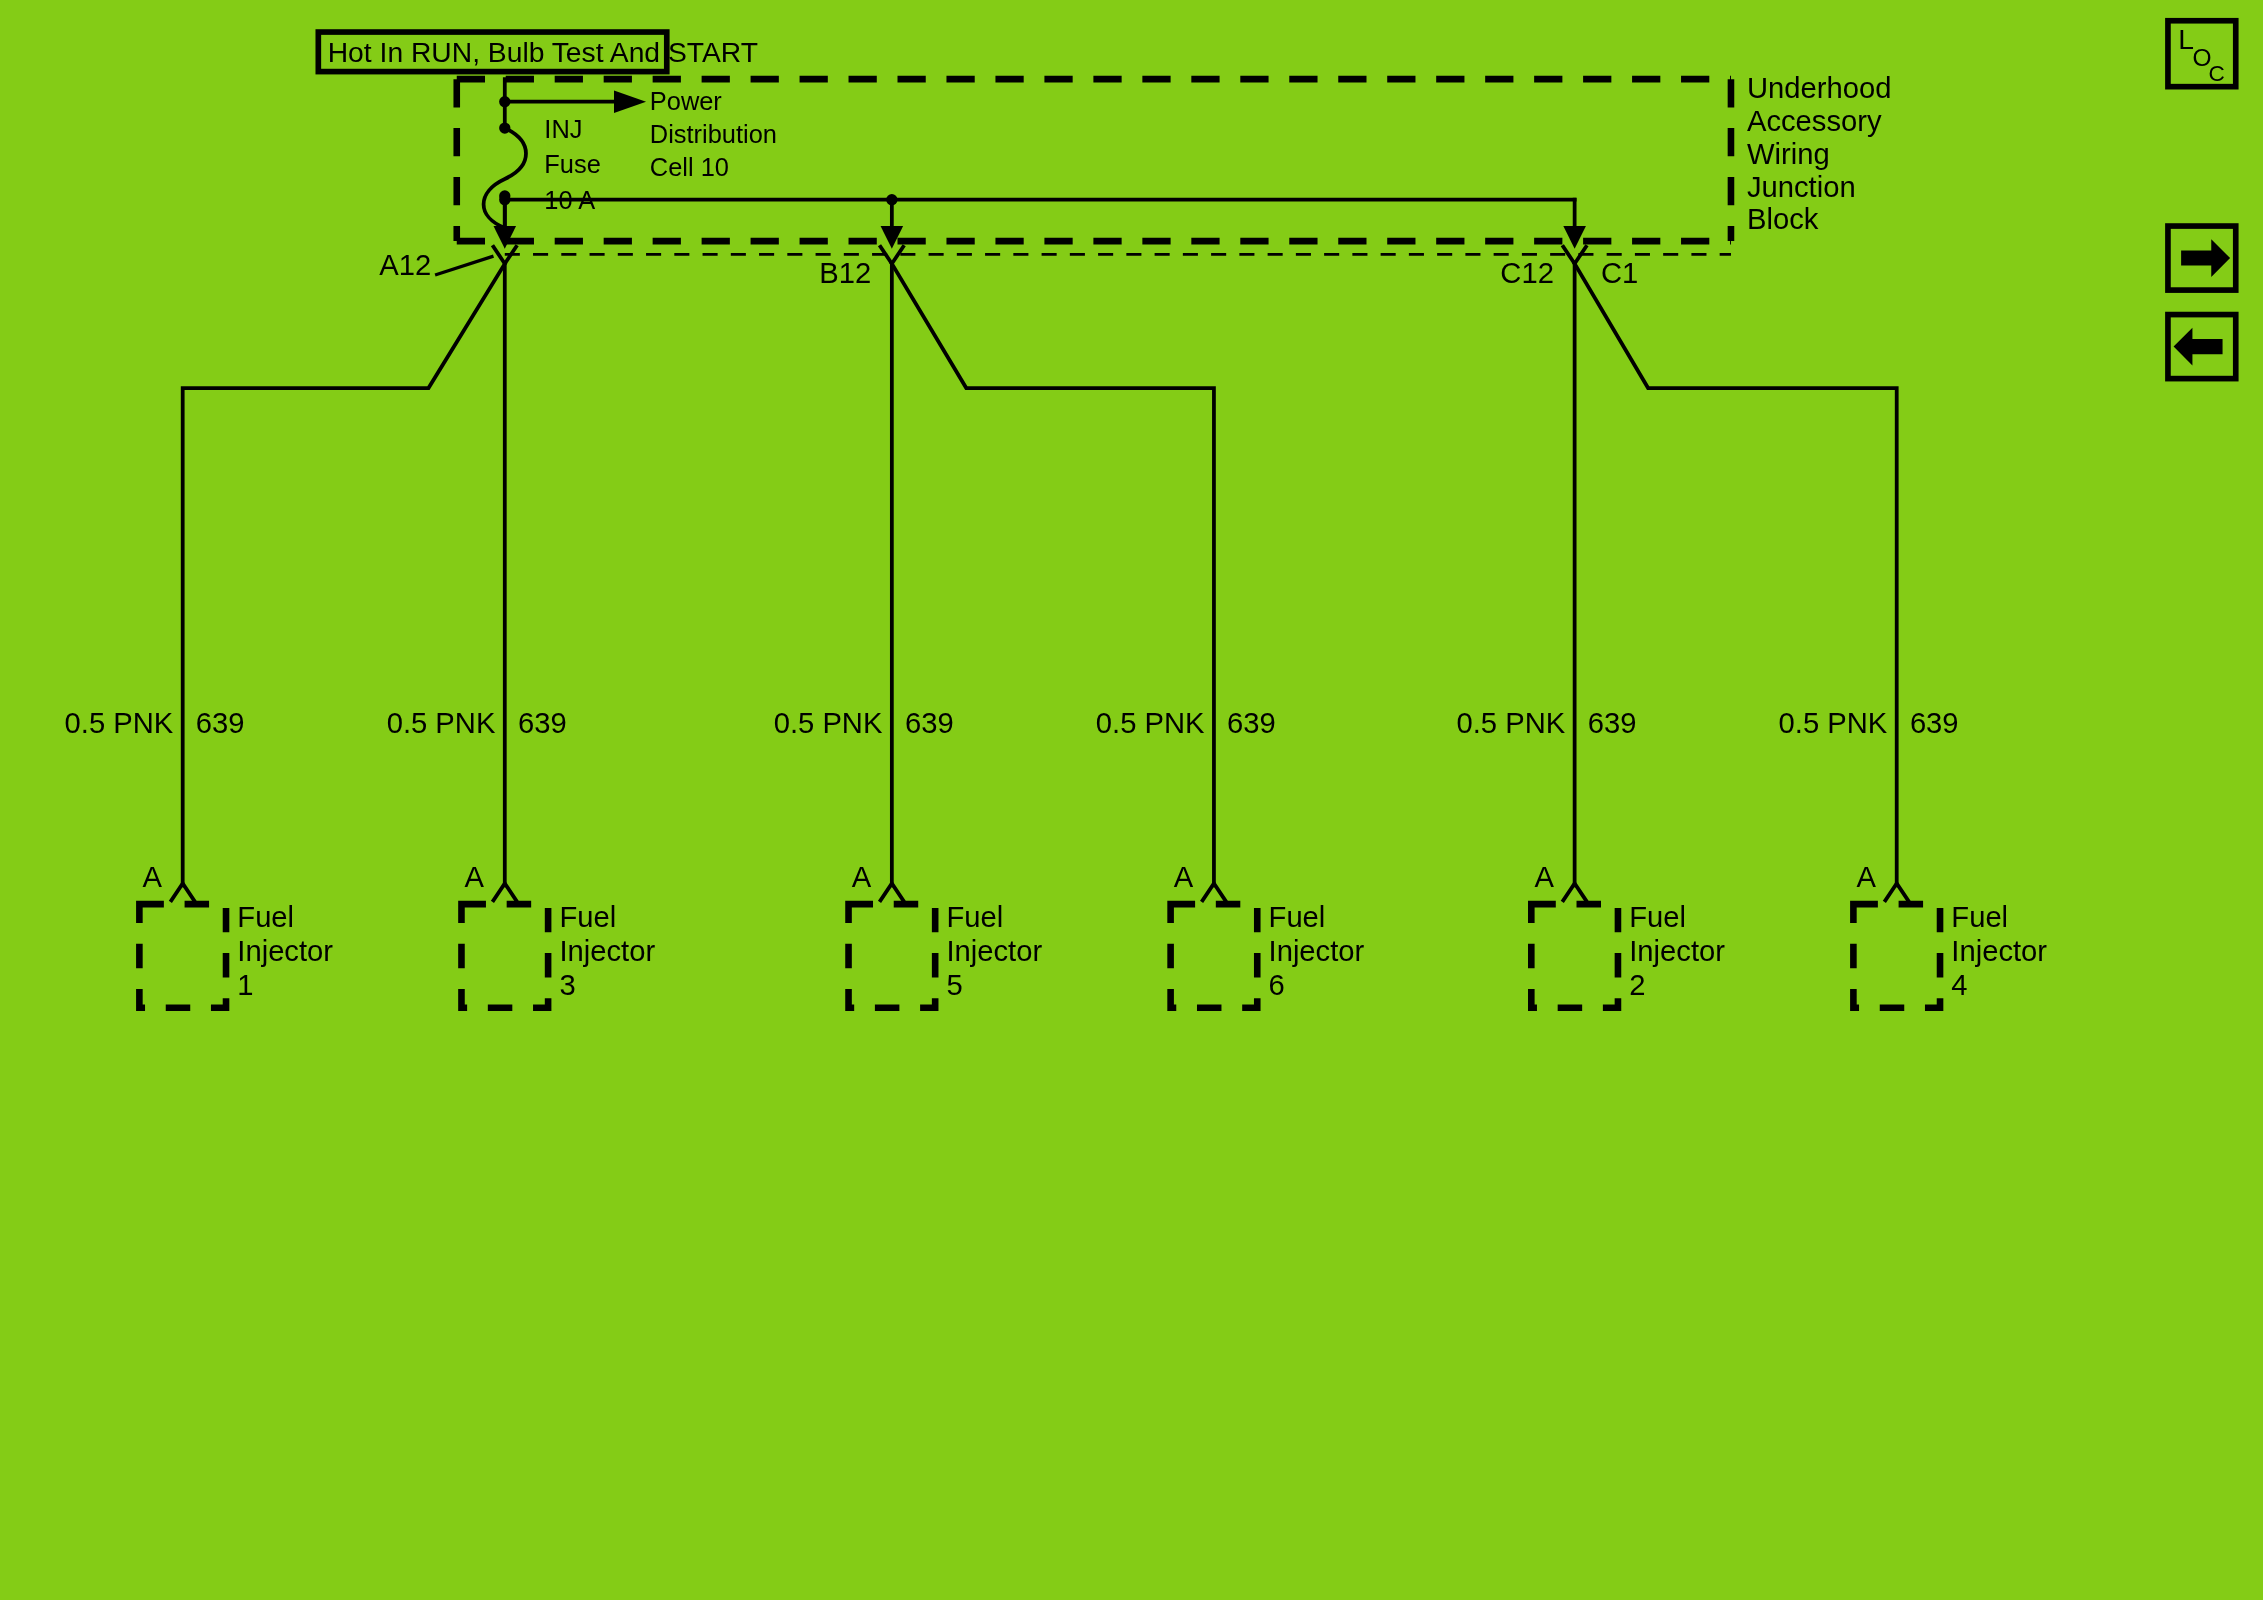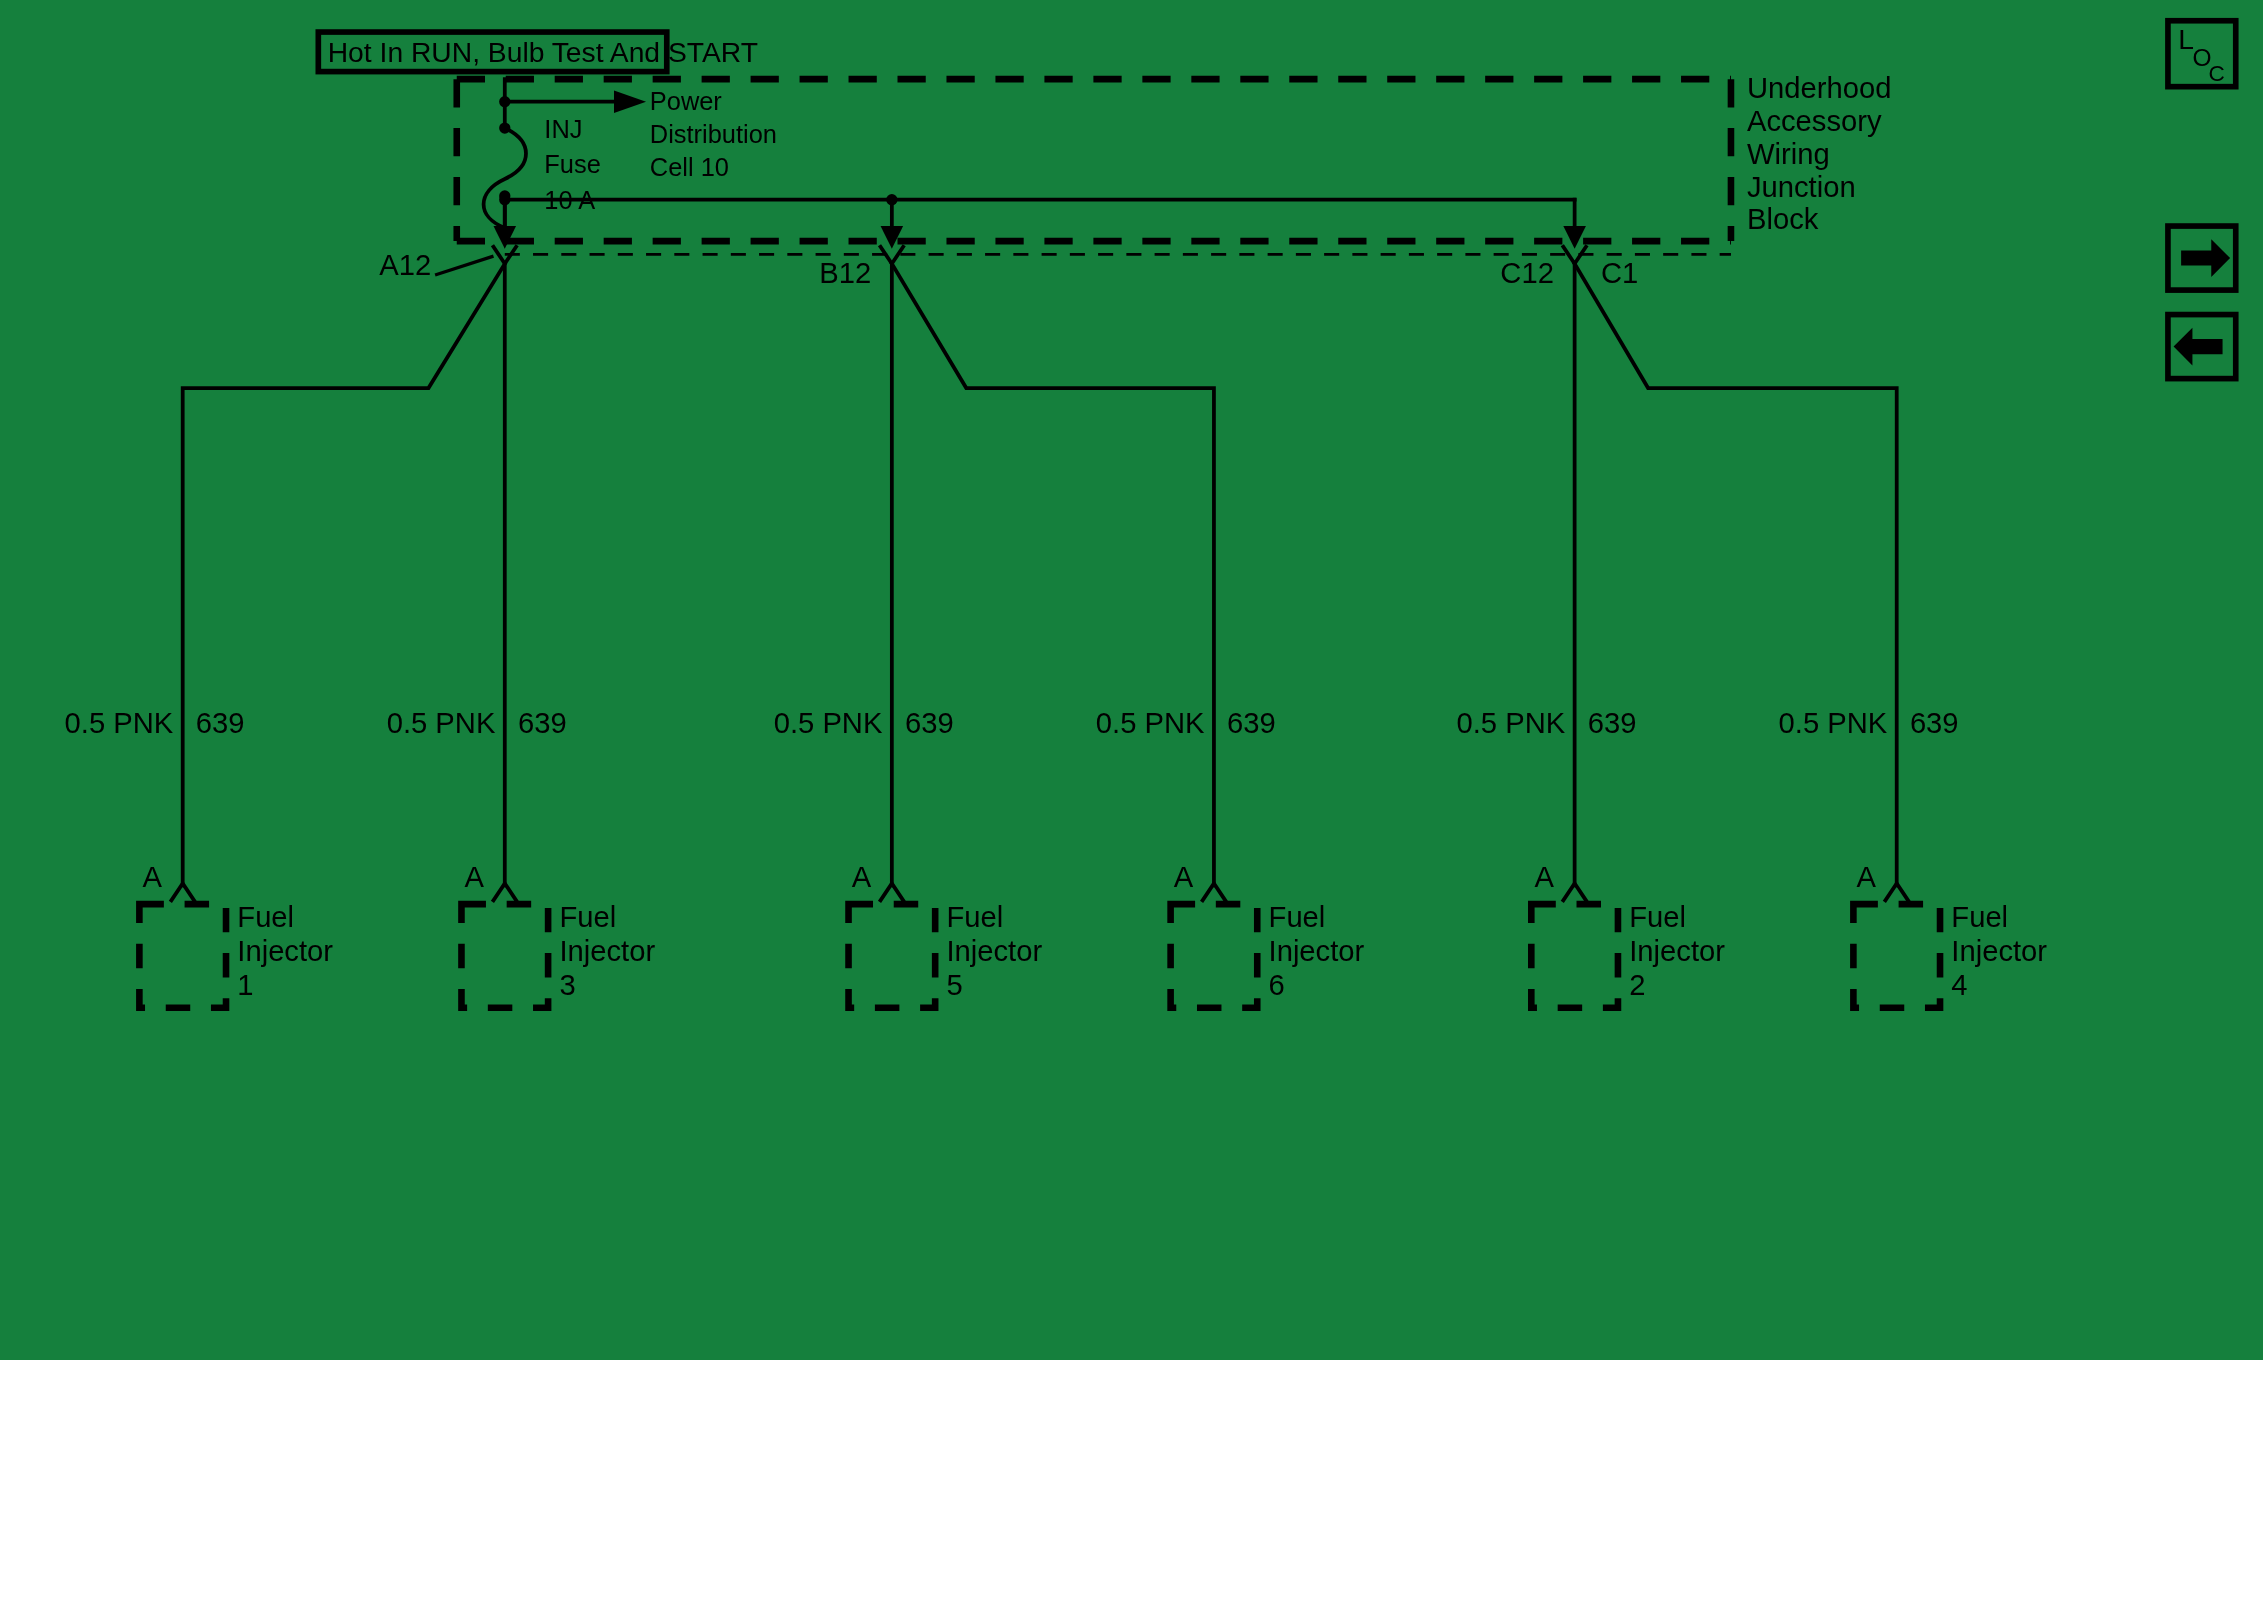--- a/index.html
+++ b/index.html
@@ -8,22 +8,22 @@
     padding: 0;
     background: #ffffff;
   }
   body {
     font-family: "Liberation Sans", sans-serif;
     color: #000000;
   }
   #page {
     position: relative;
     width: 2264px;
-    height: 1360px;
-    background: #15803d;
+    height: 1600px;
+    background: #84cc16;
     overflow: hidden;
   }
   #sheet {
     position: absolute;
     left: 0;
     top: 0;
     width: 2264px;
     height: 1618px;
   }
   svg text {

